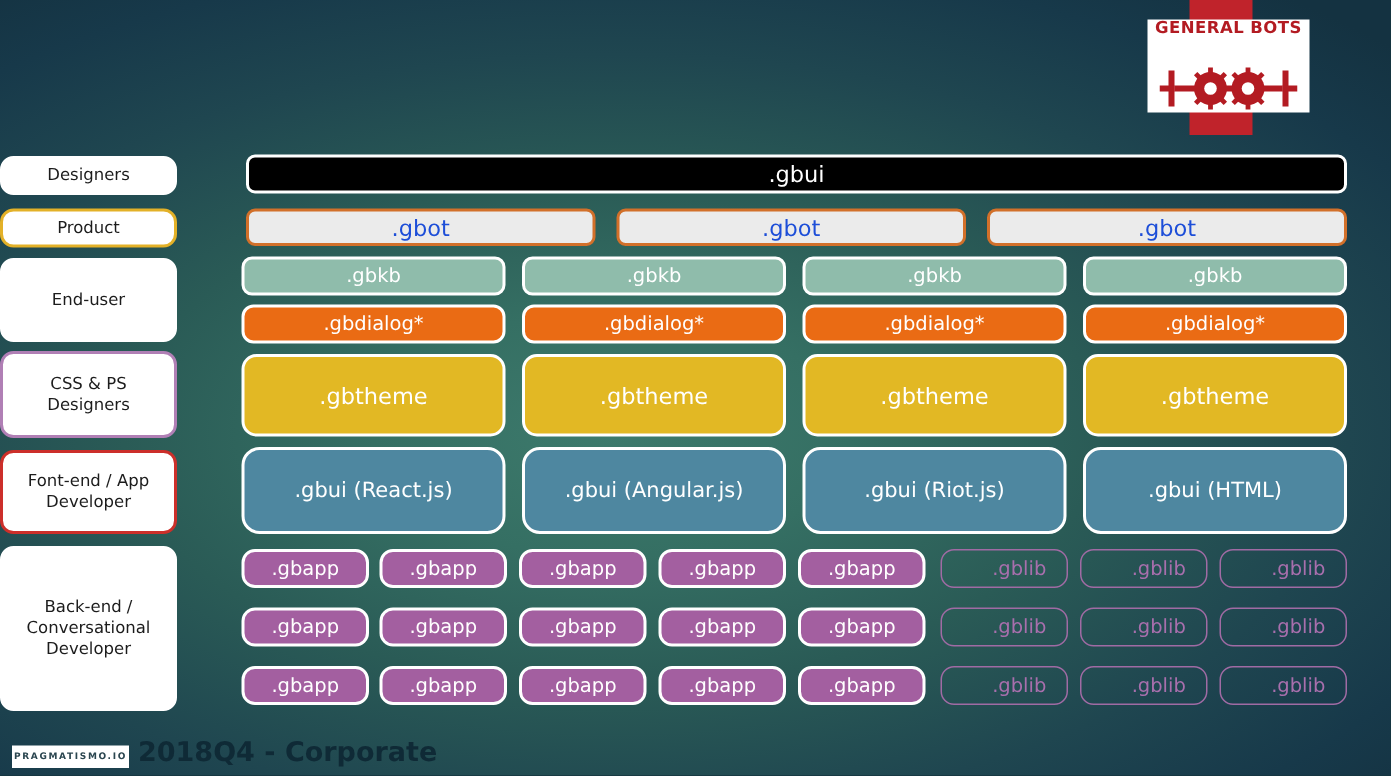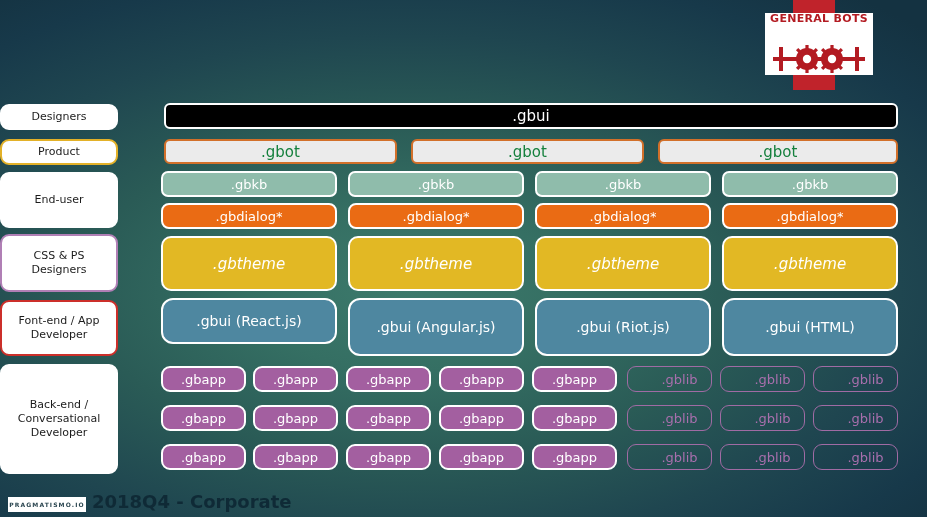--- a/index.html
+++ b/index.html
@@ -109,42 +109,41 @@
 
   .c-gbai {
     background: #000000;
     border: 2px solid #ffffff;
     font-size: 15px;
     border-radius: 6px;
   }
   .c-gbot {
     background: #ebebeb;
     border: 2px solid #d2702a;
-    color: #15803d;
+    color: #1d4ed8;
     font-size: 15px;
     border-radius: 6px;
   }
   .c-gbkb {
     background: #8fbcab;
     border: 2px solid #ffffff;
     font-size: 13px;
     border-radius: 7px;
   }
   .c-gbdialog {
     background: #ea6b14;
     border: 2px solid #ffffff;
     font-size: 13px;
     border-radius: 8px;
   }
   .c-gbtheme {
     background: #e2b824;
     border: 2px solid #ffffff;
     font-size: 15px;
     border-radius: 10px;
-    font-style: italic;
   }
   .c-gbui {
     background: #4e87a0;
     border: 2px solid #ffffff;
     font-size: 14px;
     border-radius: 12px;
   }
   .c-gbapp {
     background: #a35fa0;
     border: 2px solid #ffffff;
@@ -330,21 +329,21 @@
   <div class="cell c-gbtheme" style="left:348px;top:236px;width:176px;height:55px;">
     <span>.gbtheme</span>
   </div>
   <div class="cell c-gbtheme" style="left:535px;top:236px;width:176px;height:55px;">
     <span>.gbtheme</span>
   </div>
   <div class="cell c-gbtheme" style="left:722px;top:236px;width:176px;height:55px;">
     <span>.gbtheme</span>
   </div>
 
-  <div class="cell c-gbui" style="left:161px;top:298px;width:176px;height:46px;align-items:center;">
+  <div class="cell c-gbui" style="left:161px;top:298px;width:176px;height:58px;align-items:center;">
     <span>.gbui (React.js)</span>
   </div>
   <div class="cell c-gbui" style="left:348px;top:298px;width:176px;height:58px;">
     <span>.gbui (Angular.js)</span>
   </div>
   <div class="cell c-gbui" style="left:722px;top:298px;width:176px;height:58px;">
     <span>.gbui (HTML)</span>
   </div>
   <div class="cell c-gbui" style="left:535px;top:298px;width:176px;height:58px;">
     <span>.gbui (Riot.js)</span>

